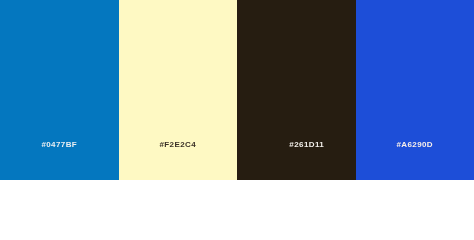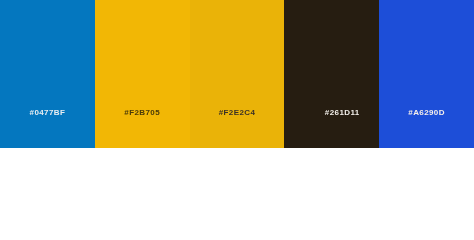--- a/index.html
+++ b/index.html
@@ -10,21 +10,21 @@
   body {
     width: 474px;
     height: 196px;
     overflow: hidden;
     font-family: "Liberation Sans", sans-serif;
     background: #ffffff;
   }
   #palette-strip {
     display: flex;
     width: 474px;
-    height: 148px;
+    height: 180px;
   }
   .swatch {
     flex: 1 1 0;
     height: 100%;
     position: relative;
     display: flex;
     align-items: flex-end;
     justify-content: center;
   }
   .swatch-label {
@@ -42,25 +42,22 @@
 </style>
 </head>
 <body>
 
 <div id="palette-strip">
 
   <div class="swatch" style="background-color: rgb(4, 119, 191);">
     <span class="swatch-label" style="color: rgb(232, 238, 242);">#0477BF</span>
   </div>
 
-  <div class="swatch" style="background-color: rgb(242, 183, 5);">
-    <span class="swatch-label" style="color: rgb(74, 58, 8);">#F2B705</span>
-  </div>
 
-  <div class="swatch" style="background-color: #eab308;">
+  <div class="swatch" style="background-color: #fef9c3;">
     <span class="swatch-label" style="color: rgb(58, 48, 38);">#F2E2C4</span>
   </div>
 
   <div class="swatch" style="background-color: rgb(38, 29, 17);">
     <span class="swatch-label" style="color: rgb(242, 239, 234); padding-left: 21px;">#261D11</span>
   </div>
 
   <div class="swatch" style="background-color: #1d4ed8;">
     <span class="swatch-label" style="color: rgb(247, 239, 234);">#A6290D</span>
   </div>

